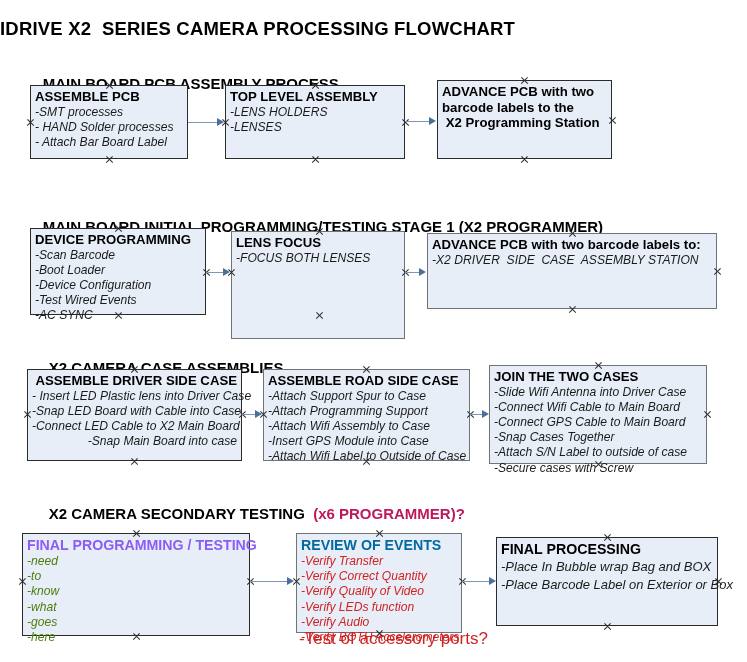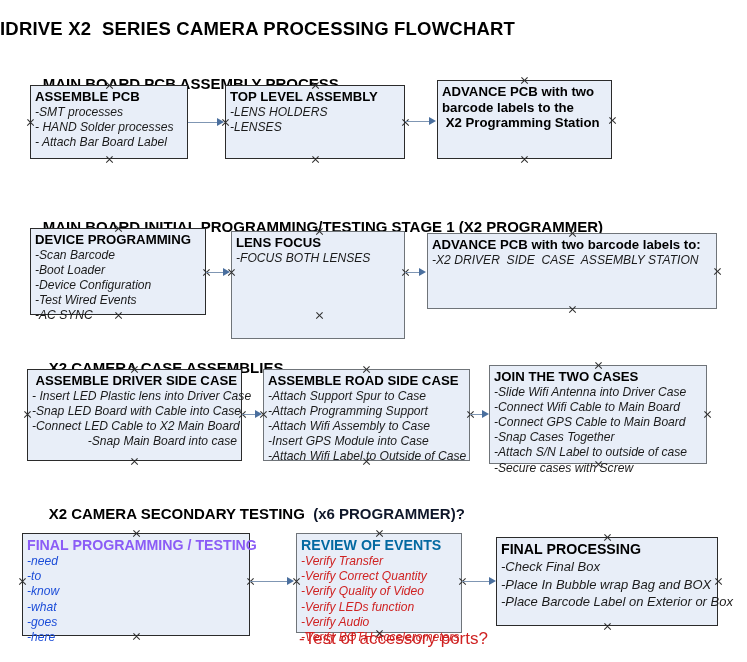--- a/index.html
+++ b/index.html
@@ -33,21 +33,21 @@
     white-space: pre;
   }
   .section-title {
     position: absolute;
     font-size: 15px;
     font-weight: bold;
     color: #000000;
     white-space: pre;
   }
   .section-title .accent {
-    color: #0f172a;
+    color: #be185d;
   }
 
   
   .fbox {
     position: absolute;
     background: #e8eef8;
     border: 1.4px solid #2b2b2b;
     box-sizing: border-box;
     padding: 3px 4px 2px 4px;
     overflow: visible;
@@ -64,21 +64,21 @@
     white-space: pre;
   }
   .fbox .bline {
     font-size: 12.1px;
     color: #1b1b1b;
     line-height: 15.2px;
     white-space: pre;
     font-style: italic;
   }
   .fbox.red .bhead { color: #8b5cf6; }
-  .fbox.red .bline { color: #1d4ed8; }
+  .fbox.red .bline { color: #4d7c0f; }
   .fbox.red-dark .bhead { color: #0369a1; }
   .fbox.red-dark .bline { color: #cf2222; }
 
   .fbox .bhead.big {
     font-size: 14.2px;
     line-height: 17px;
   }
   .fbox .bline.big {
     font-size: 13px;
     line-height: 17.5px;
@@ -288,21 +288,20 @@
     <div class="bline">-Verify BOTH Accelerometers</div>
   </div>
   <div class="overflow-line" style="left:299px; top:632px;">-Test of accessory ports?</div>
   <div class="handle" style="left:379px; top:533px;"></div>
   <div class="handle" style="left:379px; top:633px;"></div>
   <div class="handle" style="left:296px; top:581px;"></div>
   <div class="handle" style="left:462px; top:581px;"></div>
 
   <div class="fbox" style="left:496px; top:537px; width:222px; height:89px;">
     <div class="bhead big">FINAL PROCESSING</div>
-    <div class="bline big">-Check Final Box</div>
     <div class="bline big">-Place In Bubble wrap Bag and BOX</div>
     <div class="bline big">-Place Barcode Label on Exterior or Box</div>
   </div>
   <div class="handle" style="left:607px; top:537px;"></div>
   <div class="handle" style="left:607px; top:626px;"></div>
   <div class="handle" style="left:718px; top:581px;"></div>
 
   <div class="conn" style="left:250px; top:581px; width:38px;"></div>
   <div class="conn-head" style="left:287px; top:576.5px;"></div>
 

